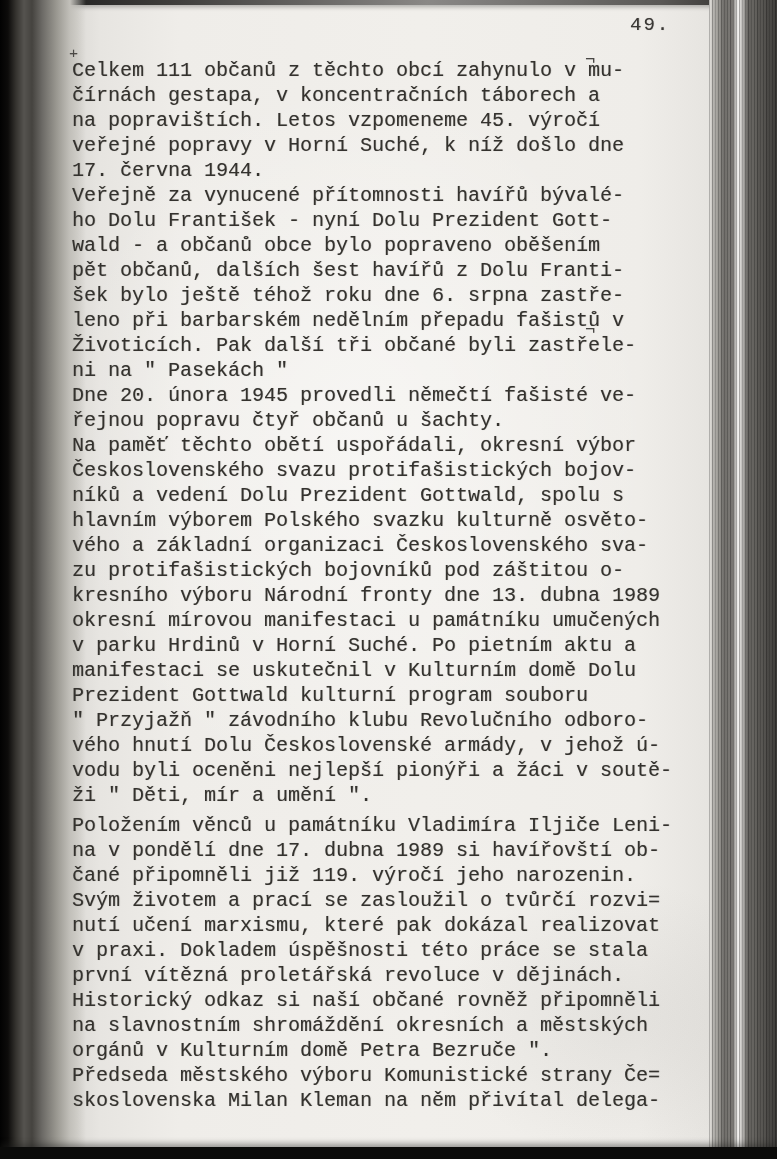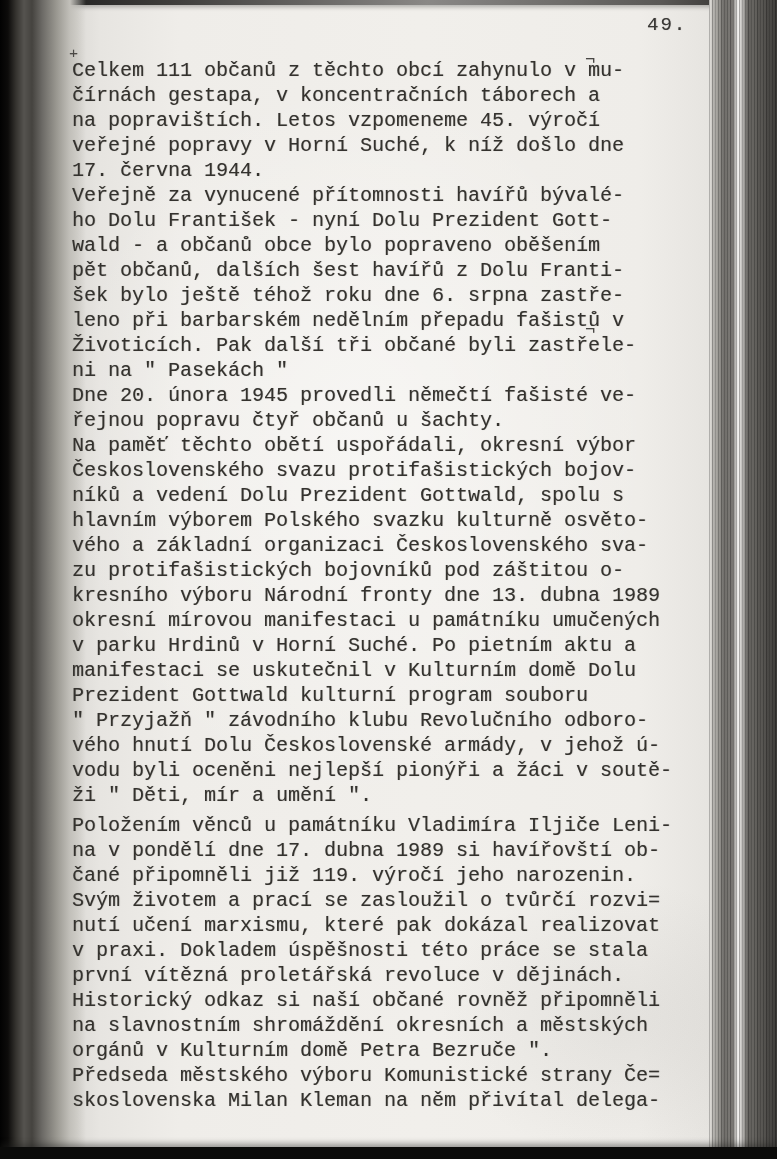--- a/index.html
+++ b/index.html
@@ -39,21 +39,21 @@
         #807e7a 24px, #f4f3f1 29px, #eceae7 31px, #6e6c68 38px,
         #605e5a 48px, #504e4b 58px, #3f3d3a 68px);
   }
   .bottom-edge {
     position: absolute; bottom: 0; left: 0; right: 0; height: 12px;
     background: #0b0b0a;
     box-shadow: 0 -3px 6px rgba(30,30,28,0.45);
   }
   
   .page-number {
-    position: absolute; left: 647px; top: 14px;
+    position: absolute; left: 630px; top: 14px;
     font-size: 19px; letter-spacing: 2px;
     color: #3a3835;
     text-shadow: 0.4px 0.4px 0.7px rgba(58,56,53,0.5);
   }
   .body-text {
     position: absolute; left: 72px; top: 58px; width: 580px;
     font-size: 20px; line-height: 25px;
     color: #34322e;
     text-shadow: 0.4px 0.4px 0.7px rgba(62,60,56,0.45);
   }

